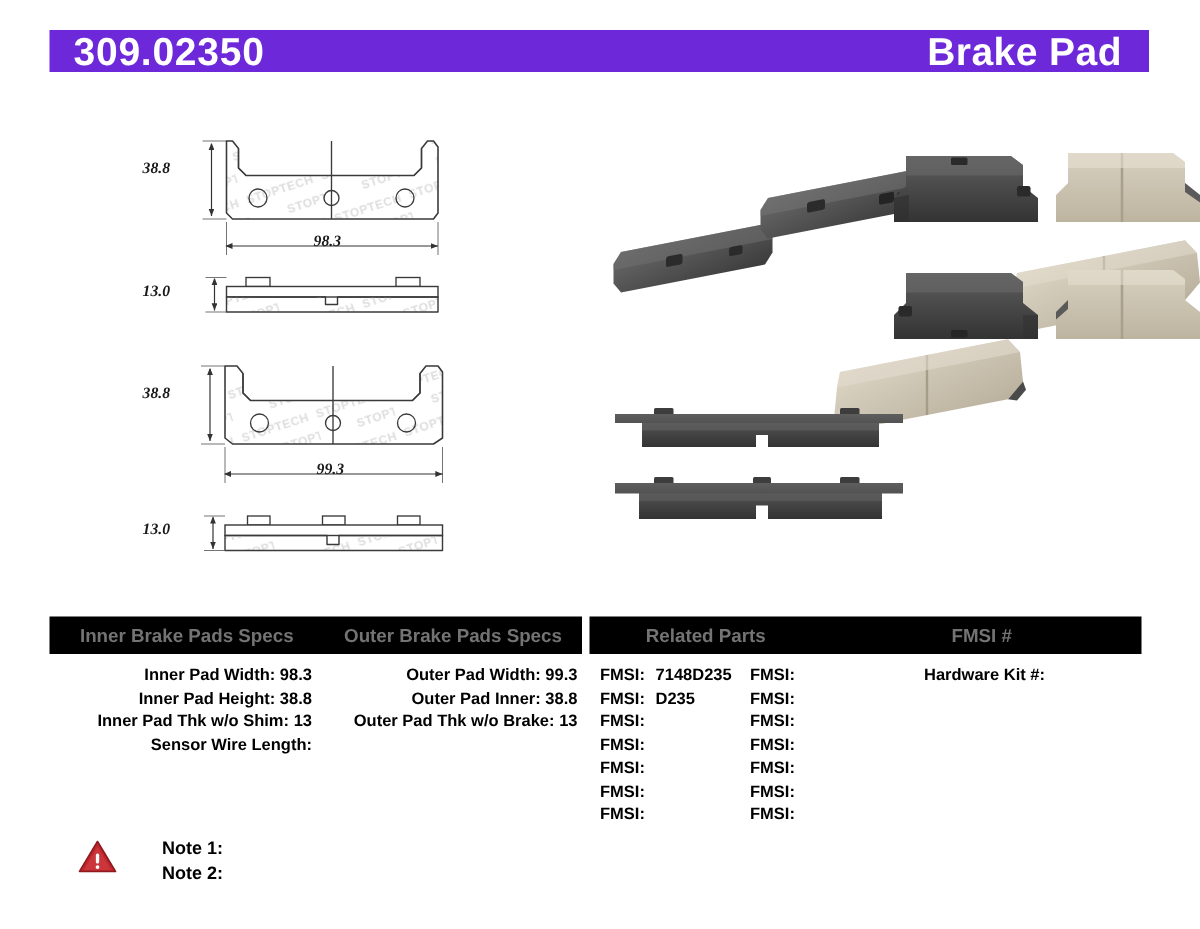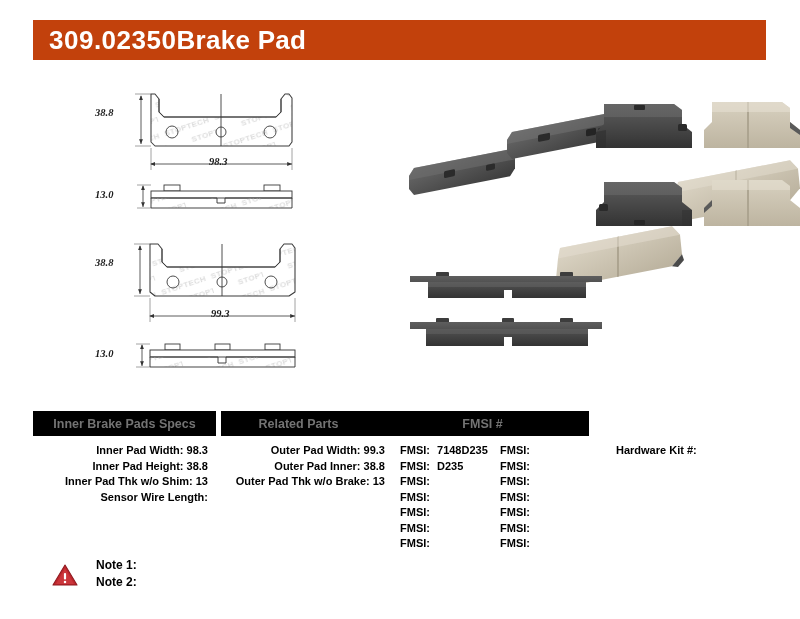--- a/index.html
+++ b/index.html
@@ -6,23 +6,23 @@
   html,body{margin:0;padding:0;}
   body{
     width:800px;height:619px;background:#ffffff;
     font-family:"Liberation Sans", sans-serif;
     color:#000;overflow:hidden;position:relative;
   }
   .sheet{position:relative;width:800px;height:619px;}
 
   
   .header{
-    position:absolute;left:33px;top:20px;width:733px;height:40px;
-    background:#c2410c;display:flex;align-items:center;
-    justify-content:flex-start;box-sizing:border-box;
+    position:absolute;left:33px;top:20px;width:733px;height:28px;
+    background:#6d28d9;display:flex;align-items:center;
+    justify-content:space-between;box-sizing:border-box;
     padding:0 18px 0 16px;
   }
   .header .partno{
     color:#fff;font-size:26px;font-weight:bold;letter-spacing:0.5px;
     line-height:1;
   }
   .header .prodtype{
     color:#fff;font-size:26px;font-weight:bold;letter-spacing:0.3px;
     line-height:1;
   }
@@ -67,21 +67,21 @@
 
   .fmsigrid{display:flex;padding-left:7px;}
   .fmsicol{width:100px;}
   .fmsirow{font-size:11px;font-weight:bold;line-height:15.5px;white-space:nowrap;}
   .fmsirow .lbl{display:inline-block;}
   .fmsirow .val{padding-left:4px;}
 
   .relrow{font-size:11px;font-weight:bold;line-height:15.5px;padding-left:10px;}
 
   
-  .notes{position:absolute;left:52px;top:557px;display:flex;align-items:center;}
+  .notes{position:absolute;left:52px;top:557px;display:flex;align-items:flex-start;gap:12px;}
   .warnicon{width:26px;height:24px;margin-top:2px;}
   .notelines{margin-left:18px;}
   .noteline{font-size:12px;font-weight:bold;line-height:17px;}
 </style>
 </head>
 <body>
 
 <div class="sheet">
 
   <div class="header">
@@ -272,20 +272,21 @@
           <path d="M16,13 L178,13 L178,18 L16,18 Z" fill="#6a6a6a" opacity="0.42"></path>
         </g>
       </g>
     </svg>
   </div>
 
   <div class="table">
 
     <div class="thead">
       <div class="th c1">Inner Brake Pads Specs</div>
+      <div class="th c2">Outer Brake Pads Specs</div>
       <div class="th gap"></div>
       <div class="th c4">Related Parts</div>
       <div class="th c3">FMSI #</div>
     </div>
 
     <div class="tbody">
 
       <div class="col1">
         <div class="specrow">
           <span>Inner Pad Width:</span>

